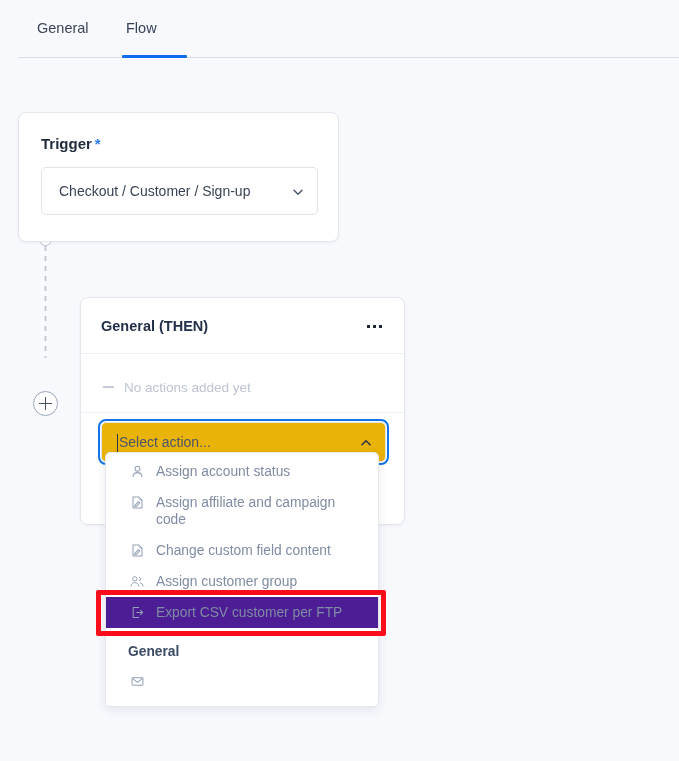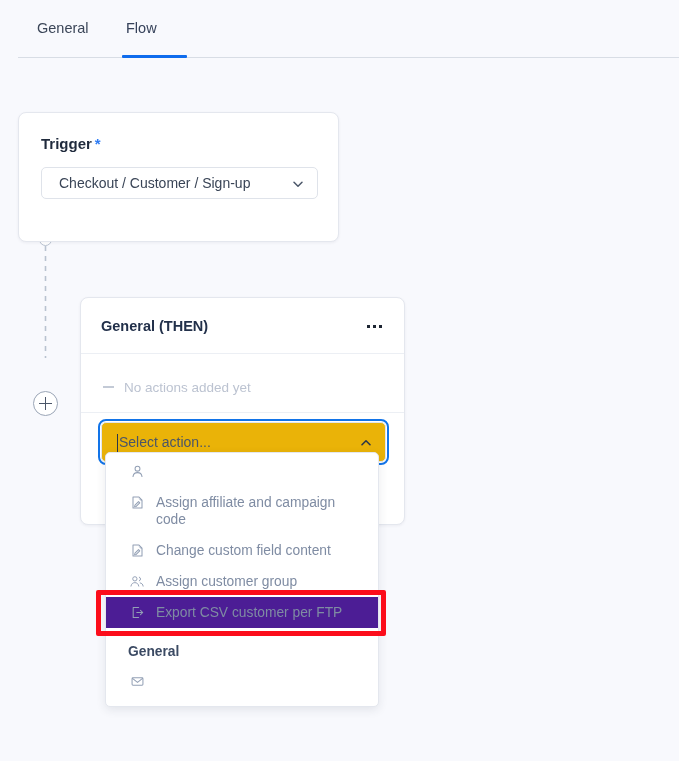--- a/index.html
+++ b/index.html
@@ -80,21 +80,21 @@
   .req-star {
     color: #2f7df4;
     font-size: 15px;
     margin-left: 3px;
   }
   .select-box {
     position: absolute;
     left: 22px;
     top: 54px;
     width: 277px;
-    height: 32px;
+    height: 48px;
     border: 1px solid #dfe3ea;
     border-radius: 5px;
     background: #fff;
     cursor: pointer;
   }
   .select-value {
     position: absolute;
     left: 17px;
     top: 50%;
     transform: translateY(-50%);
@@ -364,20 +364,21 @@
 
   <div class="menu">
 
     <div class="menu-item first">
       <span class="mi-icon">
         <svg viewBox="0 0 16 16" width="15" height="15">
             <circle cx="8" cy="5" r="2.6" fill="none" stroke="currentColor" stroke-width="1.1"></circle>
             <path d="M3.2 13.4 C3.6 10.4 5.6 9.2 8 9.2 C10.4 9.2 12.4 10.4 12.8 13.4" fill="none" stroke="currentColor" stroke-width="1.1" stroke-linecap="round"></path>
           </svg>
       </span>
+      <span class="mi-label">Assign account status</span>
     </div>
 
     <div class="menu-item">
       <span class="mi-icon">
         <svg viewBox="0 0 16 16" width="15" height="15">
             <path d="M3.2 2.2 h6.4 l3.2 3.2 v8.4 h-9.6 z" fill="none" stroke="currentColor" stroke-width="1.1" stroke-linejoin="round"></path>
             <path d="M9.9 3.9 l2.6 2.6" fill="none" stroke="currentColor" stroke-width="1"></path>
             <path d="M5.3 10.9 l3.8 -3.8 1.3 1.3 -3.8 3.8 -1.7 0.4 z" fill="none" stroke="currentColor" stroke-width="1.1" stroke-linejoin="round"></path>
           </svg>
       </span>

